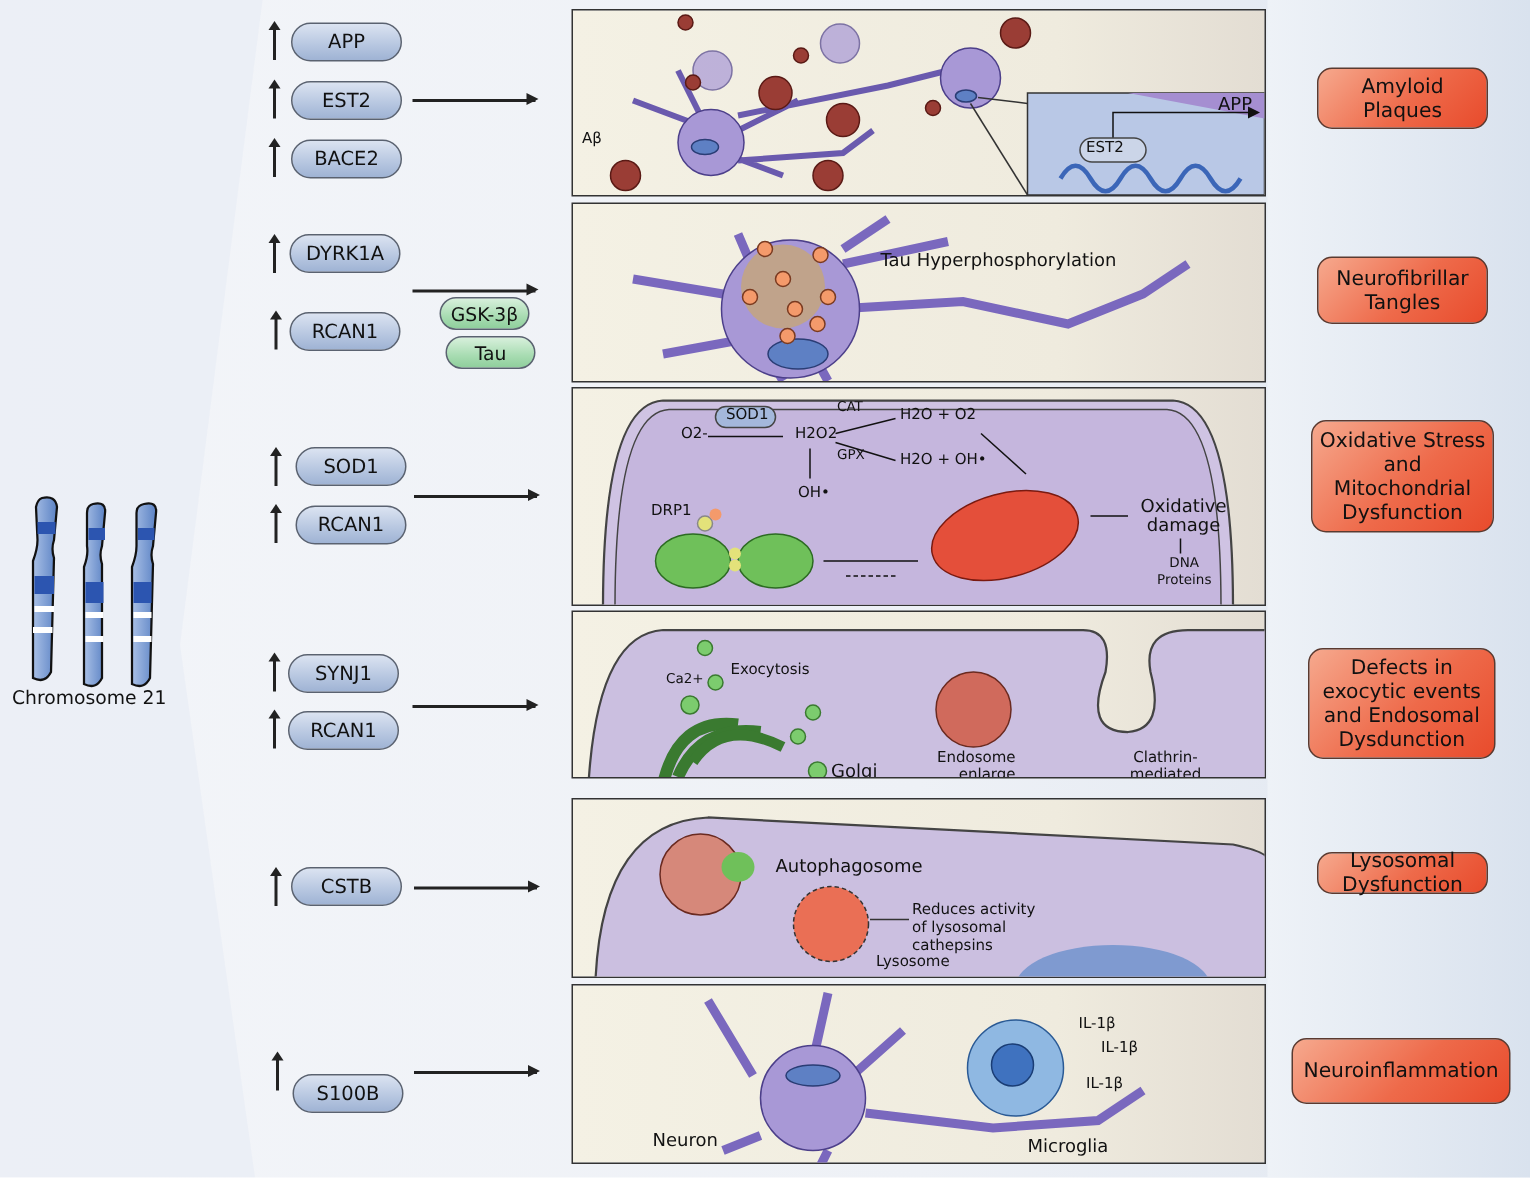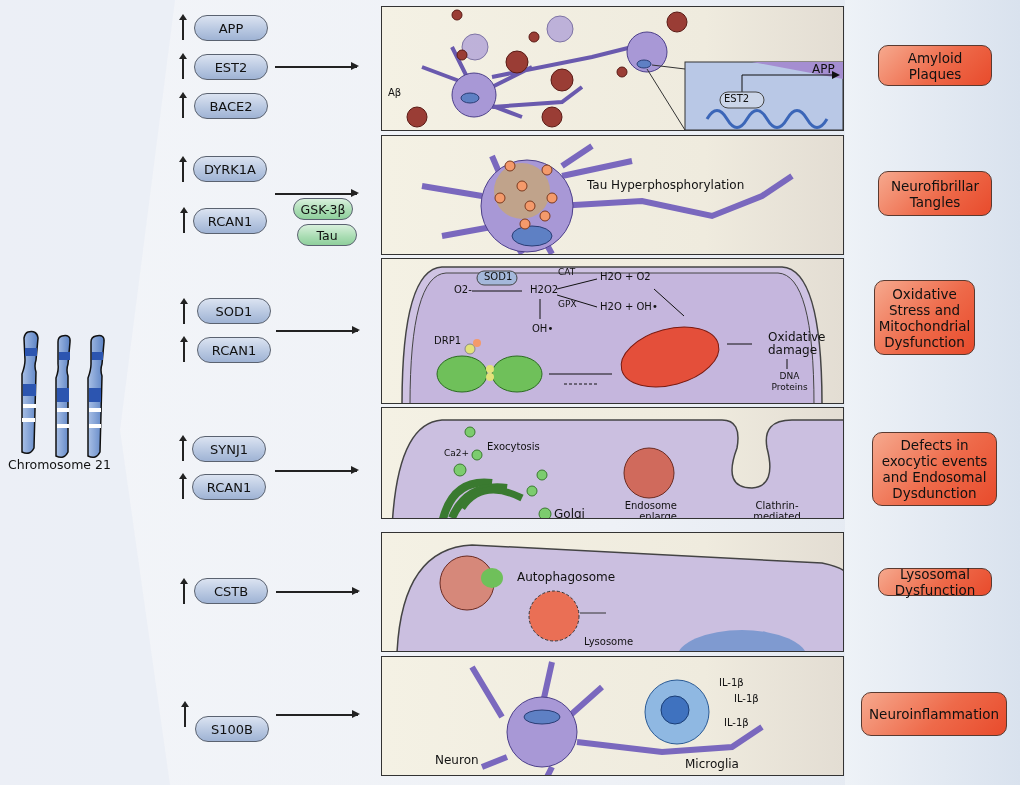--- a/index.html
+++ b/index.html
@@ -164,21 +164,21 @@
       <circle cx="128" cy="30" r="5"></circle>
         <circle cx="165" cy="34" r="5"></circle>
         <circle cx="140" cy="50" r="5"></circle>
       <circle cx="118" cy="62" r="5"></circle>
         <circle cx="170" cy="62" r="5"></circle>
         <circle cx="148" cy="70" r="5"></circle>
       <circle cx="163" cy="80" r="5"></circle>
         <circle cx="143" cy="88" r="5"></circle>
     </g>
   </svg>
-  <div class="lbl md" style="left:205px;top:42px">Tau Hyperphosphorylation</div>
+  <div class="lbl md" style="left:205px;top:30px">Tau Hyperphosphorylation</div>
 </div>
 
 <div class="panel" style="top:258px;height:146px">
   <svg width="463" height="146">
     <path d="M20,146 Q20,10 60,8 L400,8 Q440,10 440,146" fill="#cfc3e3" stroke="#444" stroke-width="1.5"></path>
     <path d="M28,146 Q28,16 64,14 L396,14 Q432,16 432,146" fill="#c5b6dd" stroke="#444"></path>
     <rect x="95" y="12" width="40" height="14" rx="7" fill="#a4b8db" stroke="#444"></rect>
     <g stroke="#111" fill="none">
       <path d="M90,32 L140,32"></path>
         <path d="M175,30 L215,20"></path>
@@ -202,21 +202,21 @@
   </svg>
   <div class="lbl" style="left:72px;top:25px">O2-</div>
   <div class="lbl" style="left:102px;top:12px">SOD1</div>
   <div class="lbl" style="left:148px;top:25px">H2O2</div>
   <div class="lbl sm" style="left:176px;top:8px">CAT</div>
   <div class="lbl sm" style="left:176px;top:40px">GPX</div>
   <div class="lbl" style="left:218px;top:12px">H2O + O2</div>
   <div class="lbl" style="left:218px;top:42px">H2O + OH•</div>
   <div class="lbl" style="left:150px;top:64px">OH•</div>
   <div class="lbl" style="left:52px;top:76px">DRP1</div>
-  <div class="lbl md" style="left:386px;top:72px;white-space:normal;width:70px;text-align:left;line-height:13px">Oxidative damage</div>
+  <div class="lbl md" style="left:372px;top:72px;white-space:normal;width:70px;text-align:center;line-height:13px">Oxidative damage</div>
   <div class="lbl sm" style="left:385px;top:112px;white-space:normal;width:45px;text-align:center;line-height:11px">DNA Proteins</div>
 </div>
 
 <div class="panel" style="top:407px;height:112px">
   <svg width="463" height="121">
     <path d="M10,121 Q15,15 60,12 L340,12 Q360,12 355,40 Q340,80 370,80 Q395,78 385,40 Q380,12 410,12 L463,12 L463,121 Z" fill="#cbbfe0" stroke="#444" stroke-width="1.5"></path>
     <g fill="#7ccc6e" stroke="#3a7a30">
       <path d="M60,115 Q70,70 110,75" stroke-width="8" fill="none"></path>
       <path d="M70,110 Q85,75 125,80" stroke-width="8" fill="none"></path>
       <path d="M80,100 Q100,70 140,90" stroke-width="7" fill="none"></path>
@@ -239,36 +239,37 @@
 <div class="panel" style="top:532px;height:120px">
   <svg width="463" height="120">
     <path d="M15,120 Q20,15 90,12 L440,30 Q463,35 463,40 L463,120 Z" fill="#cbbfe0" stroke="#444" stroke-width="1.5"></path>
     <circle cx="85" cy="50" r="27" fill="#d6887a" stroke="#6a2a20"></circle>
     <ellipse cx="110" cy="45" rx="11" ry="10" fill="#6fc05a"></ellipse>
     <circle cx="172" cy="83" r="25" fill="#ea6f55" stroke="#333" stroke-dasharray="3,2"></circle>
     <ellipse cx="360" cy="125" rx="65" ry="28" fill="#7f9ad0"></ellipse>
     <line x1="198" y1="80" x2="224" y2="80" stroke="#333"></line>
   </svg>
   <div class="lbl md" style="left:135px;top:37px">Autophagosome</div>
+  <div class="lbl" style="left:226px;top:68px;white-space:normal;width:95px;line-height:12px">Reduces activity of lysosomal cathepsins</div>
   <div class="lbl" style="left:202px;top:103px">Lysosome</div>
 </div>
 
 <div class="panel" style="top:656px;height:120px">
   <svg width="463" height="120">
     <path d="M90,10 L120,60 M170,5 L160,50 M220,30 L175,70 M100,110 L125,100 M170,110 L165,120 M195,85 L280,95 L350,90 L380,70" stroke="#7a68be" stroke-width="6" fill="none"></path>
     <circle cx="160" cy="75" r="35" fill="#a898d6" stroke="#4c3f8a"></circle>
     <ellipse cx="160" cy="60" rx="18" ry="7" fill="#5e80c4" stroke="#2a3d75"></ellipse>
     <circle cx="295" cy="55" r="32" fill="#8fb8e2" stroke="#2a5a95"></circle>
     <circle cx="293" cy="53" r="14" fill="#3f72bf" stroke="#1a3d75"></circle>
   </svg>
   <div class="lbl md" style="left:53px;top:96px">Neuron</div>
   <div class="lbl md" style="left:303px;top:100px">Microglia</div>
   <div class="lbl" style="left:337px;top:20px">IL-1β</div>
   <div class="lbl" style="left:352px;top:36px">IL-1β</div>
   <div class="lbl" style="left:342px;top:60px">IL-1β</div>
 </div>
 
 <div class="outcome" style="left:878px;top:45px;width:114px;height:41px">Amyloid Plaques</div>
 <div class="outcome" style="left:878px;top:171px;width:114px;height:45px">Neurofibrillar Tangles</div>
-<div class="outcome" style="left:874px;top:280px;width:101px;height:75px">Oxidative Stress and Mitochondrial Dysfunction</div>
+<div class="outcome" style="left:874px;top:280px;width:122px;height:75px">Oxidative Stress and Mitochondrial Dysfunction</div>
 <div class="outcome" style="left:872px;top:432px;width:125px;height:74px">Defects in exocytic events and Endosomal Dysdunction</div>
 <div class="outcome" style="left:878px;top:568px;width:114px;height:28px">Lysosomal Dysfunction</div>
 <div class="outcome" style="left:861px;top:692px;width:146px;height:44px">Neuroinflammation</div>
 
 </body></html>

